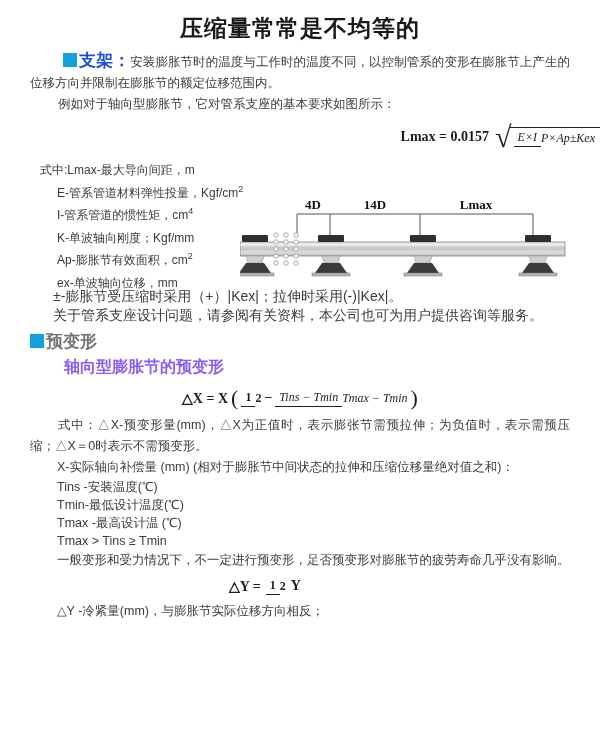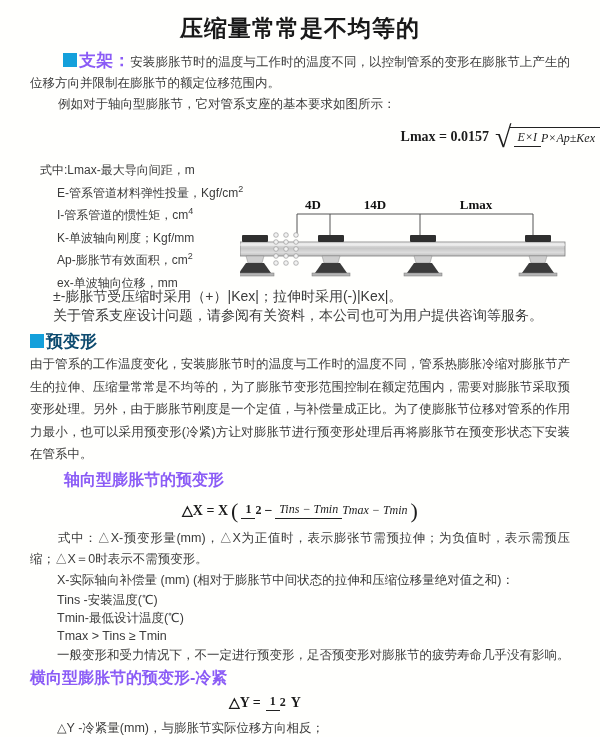--- a/index.html
+++ b/index.html
@@ -8,21 +8,21 @@
     background:#fffffd;color:#3b3b3b;
     font-family:"Liberation Sans",sans-serif;
   }
   .title{
     text-align:center;font-size:23px;line-height:32px;font-weight:bold;
     color:#191919;margin:12px 0 0 0;letter-spacing:1px;
   }
   .para{margin:0 30px;font-size:12.5px;line-height:21px;text-align:justify;}
   .p1{margin-top:6px;text-indent:33px;}
   .p2{text-indent:28px;}
-  .sec-head-inline{color:#8b5cf6;font-size:17px;font-weight:bold;}
+  .sec-head-inline{color:#1d4ed8;font-size:17px;font-weight:bold;}
   .bullet{
     display:inline-block;width:14px;height:14px;background:#14a0db;
     vertical-align:-1px;margin-right:2px;
   }
   
   .formula{
     font-family:"Liberation Serif",serif;color:#1c1c1c;font-weight:bold;
     text-align:center;font-size:14px;
   }
   .f1{margin-top:4px;height:36px;display:flex;align-items:center;justify-content:flex-end;}
@@ -37,21 +37,21 @@
   .paren{font-size:22px;font-weight:normal;line-height:22px;}
   .f3{margin:2px 0;height:26px;display:flex;align-items:center;justify-content:center;gap:5px;width:530px;}
   
   .figrow{position:relative;margin:2px 0 0 40px;height:130px;}
   .defs{font-size:12px;line-height:18.5px;color:#3b3b3b;}
   .defs .d{padding-left:17px;}
   .defs .d0{padding-left:0;}
   sup{font-size:9px;}
   .diagram{position:absolute;left:200px;top:38px;}
   .pm-line,.consult-line{margin:0 30px 0 53px;font-size:14px;line-height:19px;}
-  .sec-head{margin:6px 0 0 30px;font-size:17px;line-height:22px;font-weight:bold;color:#0c4a6e;}
+  .sec-head{margin:6px 0 0 30px;font-size:17px;line-height:22px;font-weight:bold;color:#737373;}
   .p3{margin-top:0;line-height:22.5px;}
   .sub{color:#8b5cf6;font-size:16px;line-height:20px;font-weight:bold;margin:4px 0 0 64px;}
   .sub2{margin-left:30px;margin-top:2px;}
   .explain{text-indent:28px;}
   .xdef{margin:0 30px 0 57px;font-size:12.5px;line-height:21px;}
   .tline{margin:0 30px 0 57px;font-size:12.5px;line-height:18px;}
   .note{margin:0 30px 0 57px;font-size:12.5px;line-height:21px;}
   .dy-line{margin:2px 30px 0 57px;font-size:12.5px;line-height:21px;}
 </style>
 </head>
@@ -153,21 +153,20 @@
         <rect x="-19" y="78" width="38" height="3" fill="#b5b5b5" stroke="#777" stroke-width="0.5"></rect>
       </g>
     </svg>
   </div>
 
   <p class="pm-line">±-膨胀节受压缩时采用（+）|Kex|；拉伸时采用(-)|Kex|。</p>
   <p class="consult-line">关于管系支座设计问题，请参阅有关资料，本公司也可为用户提供咨询等服务。</p>
 
   <h2 class="sec-head"><span class="bullet"></span><span>预变形</span></h2>
 
-  <p class="para p3">由于管系的工作温度变化，安装膨胀节时的温度与工作时的温度不同，管系热膨胀冷缩对膨胀节产生的拉伸、压缩量常常是不均等的，为了膨胀节变形范围控制在额定范围内，需要对膨胀节采取预变形处理。另外，由于膨胀节刚度是一个定值，与补偿量成正比。为了使膨胀节位移对管系的作用力最小，也可以采用预变形(冷紧)方让对膨胀节进行预变形处理后再将膨胀节在预变形状态下安装在管系中。</p>
 
   <h3 class="sub">轴向型膨胀节的预变形</h3>
 
   <div class="formula f2">
     <span>△X = X</span>
     <span class="paren">(</span>
     <span class="frac">
       <span class="num">1</span>
       <span class="den">2</span>
     </span>
@@ -176,24 +175,24 @@
       <span class="num">Tins − Tmin</span>
       <span class="den">Tmax − Tmin</span>
     </span>
     <span class="paren">)</span>
   </div>
 
   <p class="para explain">式中：△X-预变形量(mm)，△X为正值时，表示膨张节需预拉伸；为负值时，表示需预压缩；△X＝0时表示不需预变形。</p>
   <p class="xdef">X-实际轴向补偿量 (mm) (相对于膨胀节中间状态的拉伸和压缩位移量绝对值之和)：</p>
   <p class="tline">Tins -安装温度(℃)</p>
   <p class="tline">Tmin-最低设计温度(℃)</p>
+  <p class="tline">Tmax -最高设计温 (℃)</p>
   <p class="tline">Tmax &gt; Tins ≥ Tmin</p>
   <p class="note">一般变形和受力情况下，不一定进行预变形，足否预变形对膨胀节的疲劳寿命几乎没有影响。</p>
 
-  <h3 class="sub sub2">横向型膨胀节的预变形-冷紧</h3>
 
   <div class="formula f3">
     <span>△Y =</span>
     <span class="frac">
       <span class="num">1</span>
       <span class="den">2</span>
     </span>
     <span>Y</span>
   </div>
 

